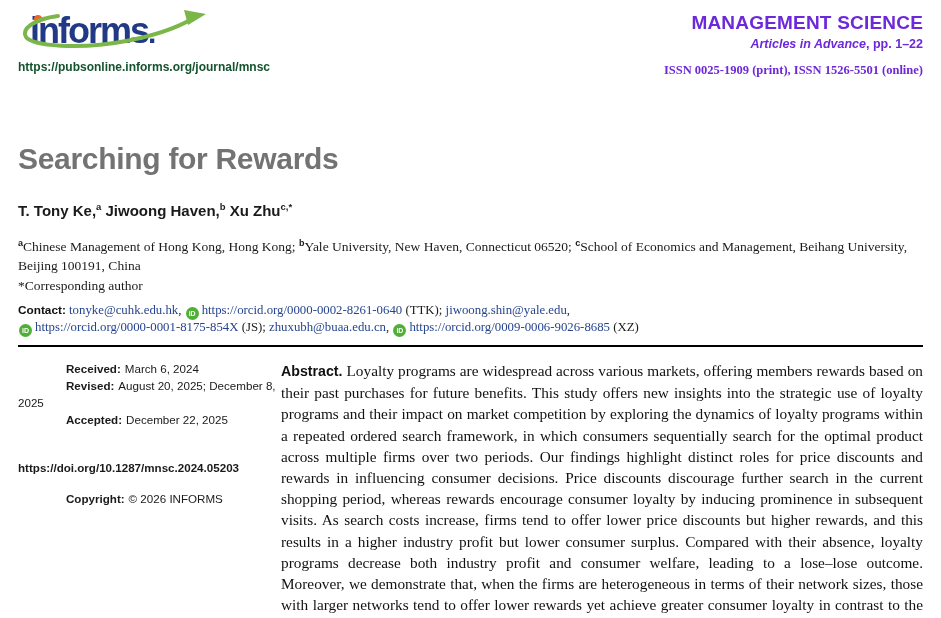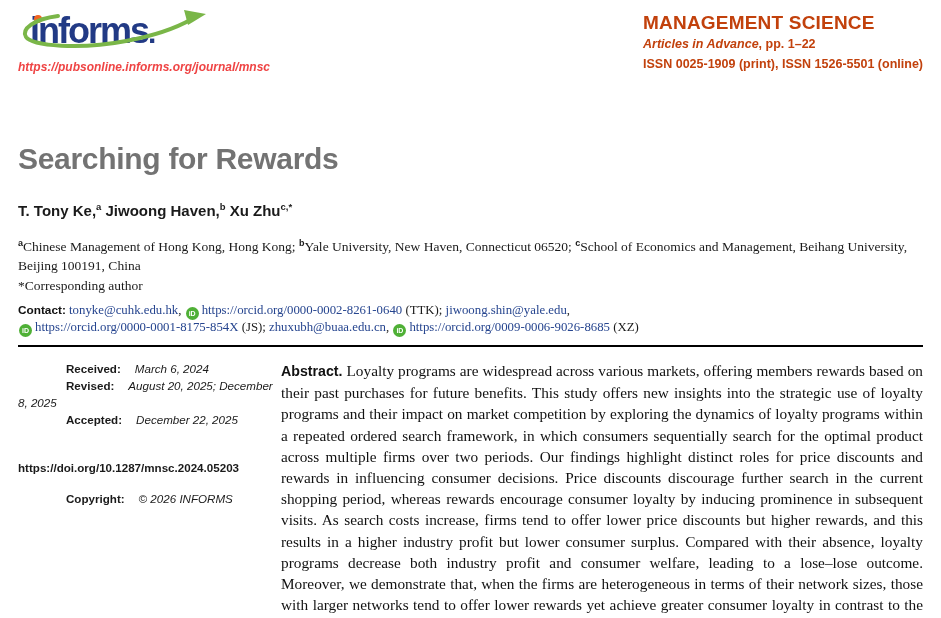--- a/index.html
+++ b/index.html
@@ -11,27 +11,27 @@
   .header { position:relative; height:88px; }
   .logo-block { position:absolute; left:0; top:0; }
   .logo { position:relative; width:200px; height:46px; }
   .logo-text { font-weight:bold; font-size:36px; letter-spacing:-2px;
                color:#223a85; line-height:46px; margin-left:12px;text-align:right; }
   .logo-period { font-weight:bold; font-size:30px; color:#223a85; }
   .logo-idot { position:absolute; left:16px; top:7px; width:8px; height:8px;
                border-radius:50%; background:#f26522; }
   .logo-swoosh { position:absolute; left:0; top:0; width:200px; height:46px;
                  pointer-events:none; }
-  .journal-url { margin-top:6px; font-size:12px; font-weight:bold; color:#ef4444;font-style:italic; }
+  .journal-url { margin-top:6px; font-size:12px; font-weight:bold; color:#14532d; }
 
-  .journal-block { position:absolute; right:0; top:4px; color:#c2410c; }
+  .journal-block { position:absolute; right:0; top:4px; text-align:right; color:#6d28d9; }
   .journal-name { font-size:19px; font-weight:bold; letter-spacing:0.2px; }
   .issue-line { font-size:12.5px; font-weight:bold; margin-top:3px; }
   .issue-italic { font-style:italic; }
-  .issn-line { font-size:12.5px; font-weight:bold; margin-top:6px; }
+  .issn-line { font-size:12.5px; font-weight:bold; margin-top:12px;font-family:Liberation Serif, serif; }
 
   
   .paper-title { margin-top:46px; font-size:30px; font-weight:bold; color:#737373;
                  letter-spacing:-0.3px; }
   .authors { margin-top:25px; font-size:15px; font-weight:bold; color:#1a1a1a; }
   .authors sup { font-size:9.5px; font-weight:bold; vertical-align:6px; }
 
   .affiliations { margin-top:15px; font-family:"Liberation Serif", serif;
                   font-size:13.5px; color:#1a1a1a; line-height:19px; width:905px; }
   .affiliations sup { font-family:"Liberation Sans", sans-serif; font-weight:bold;
@@ -51,21 +51,21 @@
            font-size:7px; line-height:13px; vertical-align:-2px;
            margin:0 3px 0 1px; cursor:pointer; }
 
   .rule { margin-top:8px; border-top:2.5px solid #000; width:905px; }
 
   
   .columns { display:flex; margin-top:13px; width:905px; }
   .sidebar { width:263px; flex:0 0 263px; font-size:11.6px; line-height:17px;
              color:#1a1a1a; }
   .sidebar b { font-weight:bold;margin-left:48px; }
-  .sidebar .entry-value { margin-left:14px;font-style:italic; }
+  .sidebar .entry-value { margin-left:4px; }
   .sidebar .doi { margin-top:31px; font-weight:bold; }
   .sidebar .copyright { margin-top:14px; }
 
   .abstract { flex:1; font-family:"Liberation Serif", serif; font-size:15.3px;
               line-height:21.2px; color:#111; text-align:justify; }
   .abstract-label { font-family:"Liberation Sans", sans-serif; font-weight:bold;
                     font-size:14.2px; color:#111; }
 </style>
 </head>
 <body>

